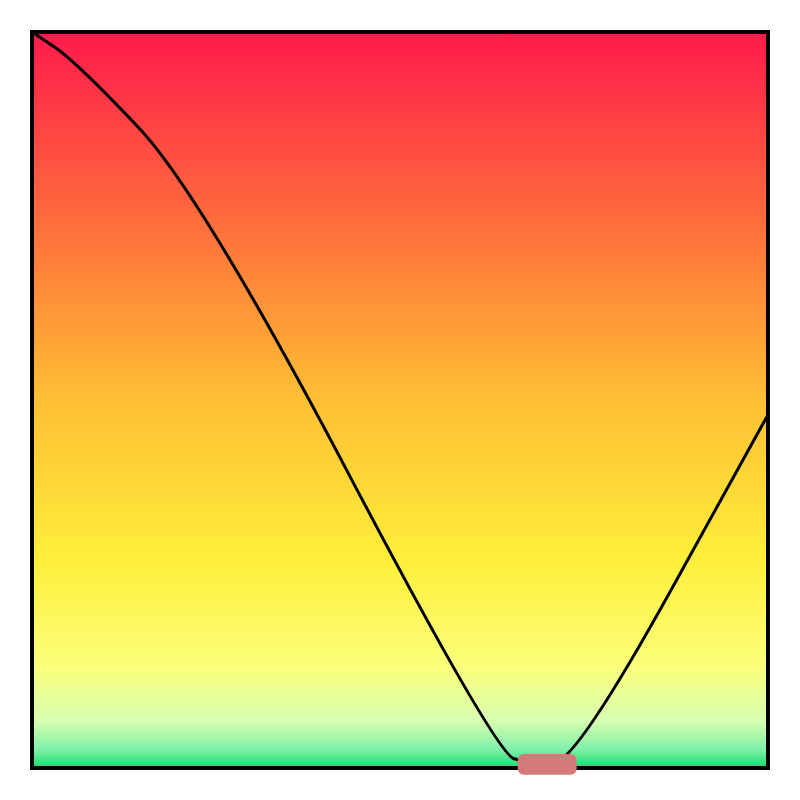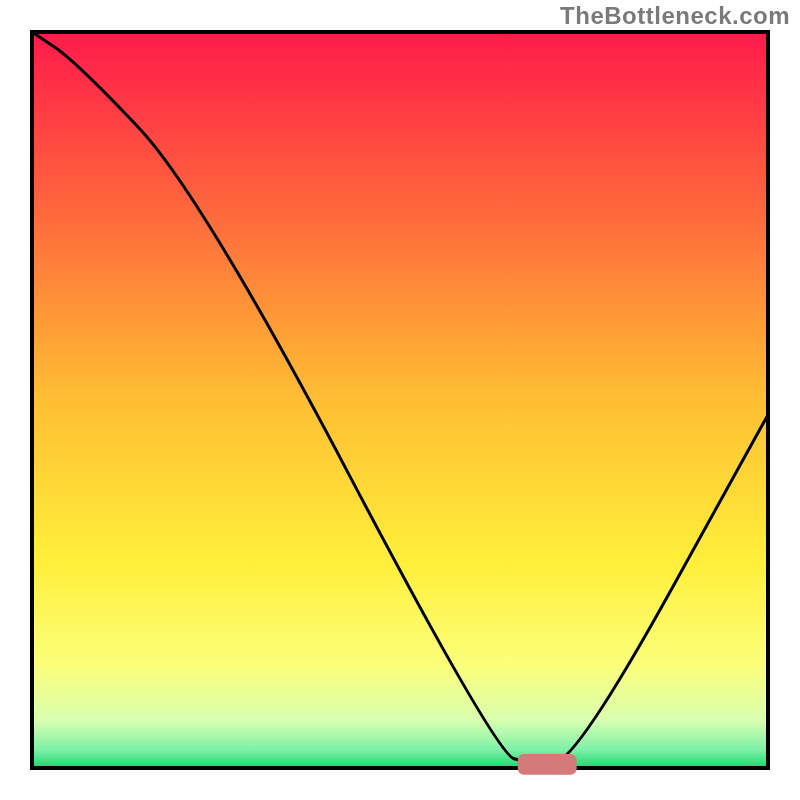--- a/index.html
+++ b/index.html
@@ -51,14 +51,13 @@
 
     <rect id="plot-bg" x="32" y="32" width="736" height="736" fill="url(#bg-grad)"></rect>
 
     <rect id="plot-border" x="32" y="32" width="736" height="736" fill="none" stroke="#000000" stroke-width="4"></rect>
 
     <path id="curve" fill="none" stroke="#000" stroke-width="3" stroke-linejoin="round" stroke-linecap="round" d="M 32 32 Q 32 32 54.08 46.72000000000001 Q 76.16 61.440000000000026 138.72 127.68 Q 201.28 193.92 348.48 473.59999999999997 Q 495.68 753.28 514.08 758.8 Q 532.48 764.32 554.56 762.48 Q 576.64 760.64 672.3199999999999 587.6800000000001 L 768 414.72"></path>
 
     <rect id="marker" rx="6" ry="6" fill="#d47a7a" x="517.76" y="753.96" width="58.879999999999995" height="20.72"></rect>
   </svg>
 
-  <div class="watermark">TheBottleneck.com</div>
 </div>
 
 </body></html>

